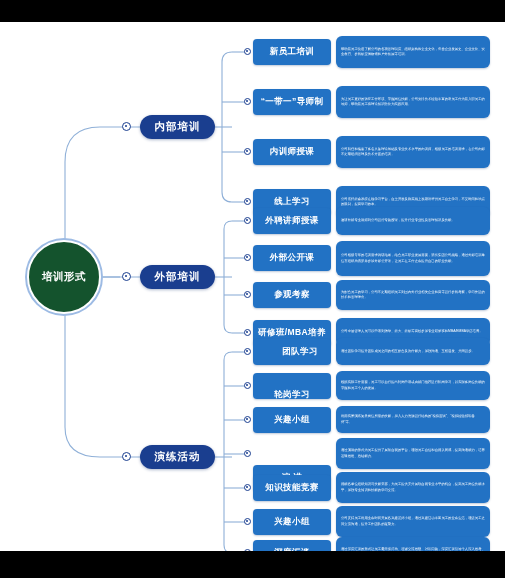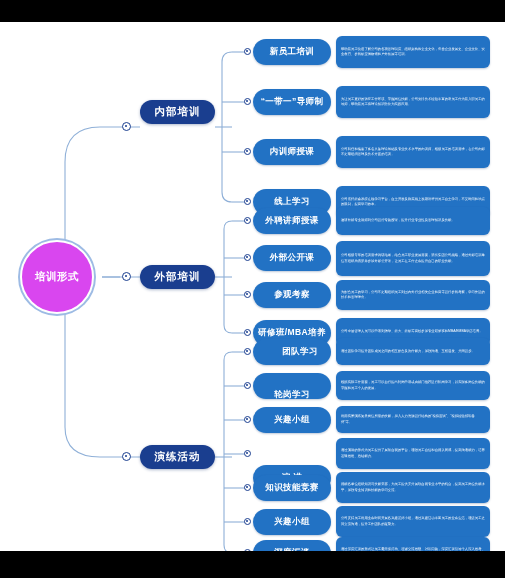--- a/index.html
+++ b/index.html
@@ -4,38 +4,38 @@
 <style>
   html,body{margin:0;padding:0;background:#000;}
   body{width:505px;height:578px;overflow:hidden;font-family:"Liberation Sans","DejaVu Sans",sans-serif;}
   #stage{position:relative;width:505px;height:578px;background:#000;}
   #canvas{position:absolute;left:0;top:22px;width:505px;height:529px;background:#ffffff;overflow:hidden;}
   #svg{position:absolute;left:0;top:0;width:505px;height:529px;}
   .node{position:absolute;box-sizing:border-box;}
 
   
   .root{
-    left:20px;top:218px;width:74px;height:74px;border-radius:50%;
-    background:#d946ef;border:2px solid #ffffff;
+    left:27px;top:218px;width:74px;height:74px;border-radius:50%;
+    background:#14532d;border:2px solid #ffffff;
     box-shadow:0 0 0 2px #9dbbe4;
     display:flex;align-items:center;justify-content:center;
   }
   .root span{color:#fff;font-size:10.5px;font-weight:bold;letter-spacing:.5px;}
 
   
   .branch{
     height:24px;border-radius:12px;background:#1a3e8f;
     display:flex;align-items:center;justify-content:center;
     box-shadow:0 1px 3px rgba(20,50,110,.35);
   }
   .branch span{color:#fff;font-size:10.5px;font-weight:bold;letter-spacing:1px;}
 
   
   .leaf{
-    left:253px;width:78px;height:26px;border-radius:13px;background:#2272c4;
+    left:253px;width:78px;height:26px;border-radius:4px;background:#2272c4;
     display:flex;align-items:center;justify-content:center;
     box-shadow:0 1px 2px rgba(20,60,120,.28);
   }
   .leaf span{color:#fff;font-size:8.5px;font-weight:bold;letter-spacing:.4px;text-align:center;line-height:1.1;}
 
   
   .desc{
     left:336px;width:154px;border-radius:6px;background:#2272c4;
     box-shadow:0 1px 2px rgba(20,60,120,.28);
     display:flex;align-items:center;
@@ -101,21 +101,21 @@
       <path d="M224 466 H248" stroke="#8fb0d8" stroke-width="1.1" fill="none"></path>
       <path d="M224 500 H248" stroke="#8fb0d8" stroke-width="1.1" fill="none"></path>
       <path d="M232 531 H248" stroke="#8fb0d8" stroke-width="1.1" fill="none"></path>
     </svg>
 
     <div class="node root">
       <span>培训形式</span>
     </div>
 
     <div class="dot" style="left:122px;top:100px;"></div>
-    <div class="node branch" style="left:140px;top:78px;width:75px;">
+    <div class="node branch" style="left:140px;top:93px;width:75px;">
       <span>内部培训</span>
     </div>
 
     <div class="dot" style="left:122px;top:250px;"></div>
     <div class="node branch" style="left:140px;top:243px;width:75px;">
       <span>外部培训</span>
     </div>
 
     <div class="dot" style="left:122px;top:430px;"></div>
     <div class="node branch" style="left:140px;top:423px;width:75px;">

